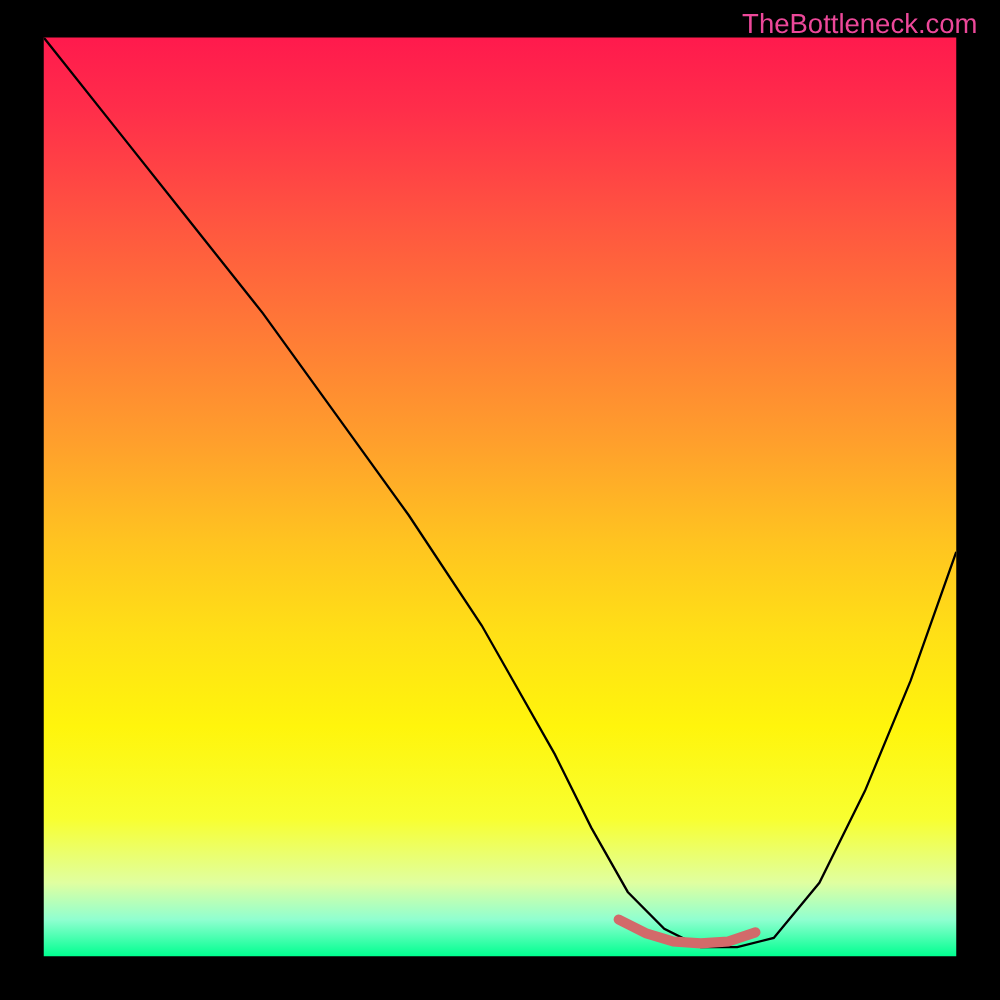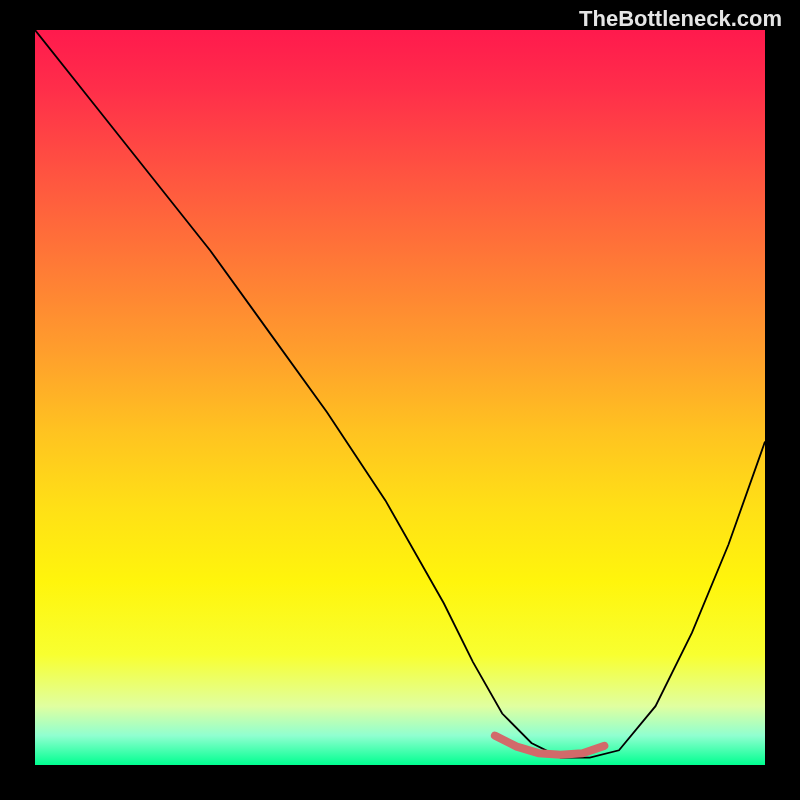--- a/index.html
+++ b/index.html
@@ -8,23 +8,23 @@
     width: 800px;
     height: 800px;
     background: #000;
     font-family: Arial, sans-serif;
     position: relative;
   }
   .watermark {
     position: absolute;
     top: 6px;
     right: 18px;
-    color: #e5e5e5;
+    color: #ec4899;
     font-size: 22px;
-    font-weight: 700;
+    font-weight: 400;
     z-index: 10;
   }
   .plot-area {
     position: absolute;
     left: 35px;
     top: 30px;
     width: 730px;
     height: 735px;
     background: linear-gradient(to bottom,
       #ff1a4d 0%,

